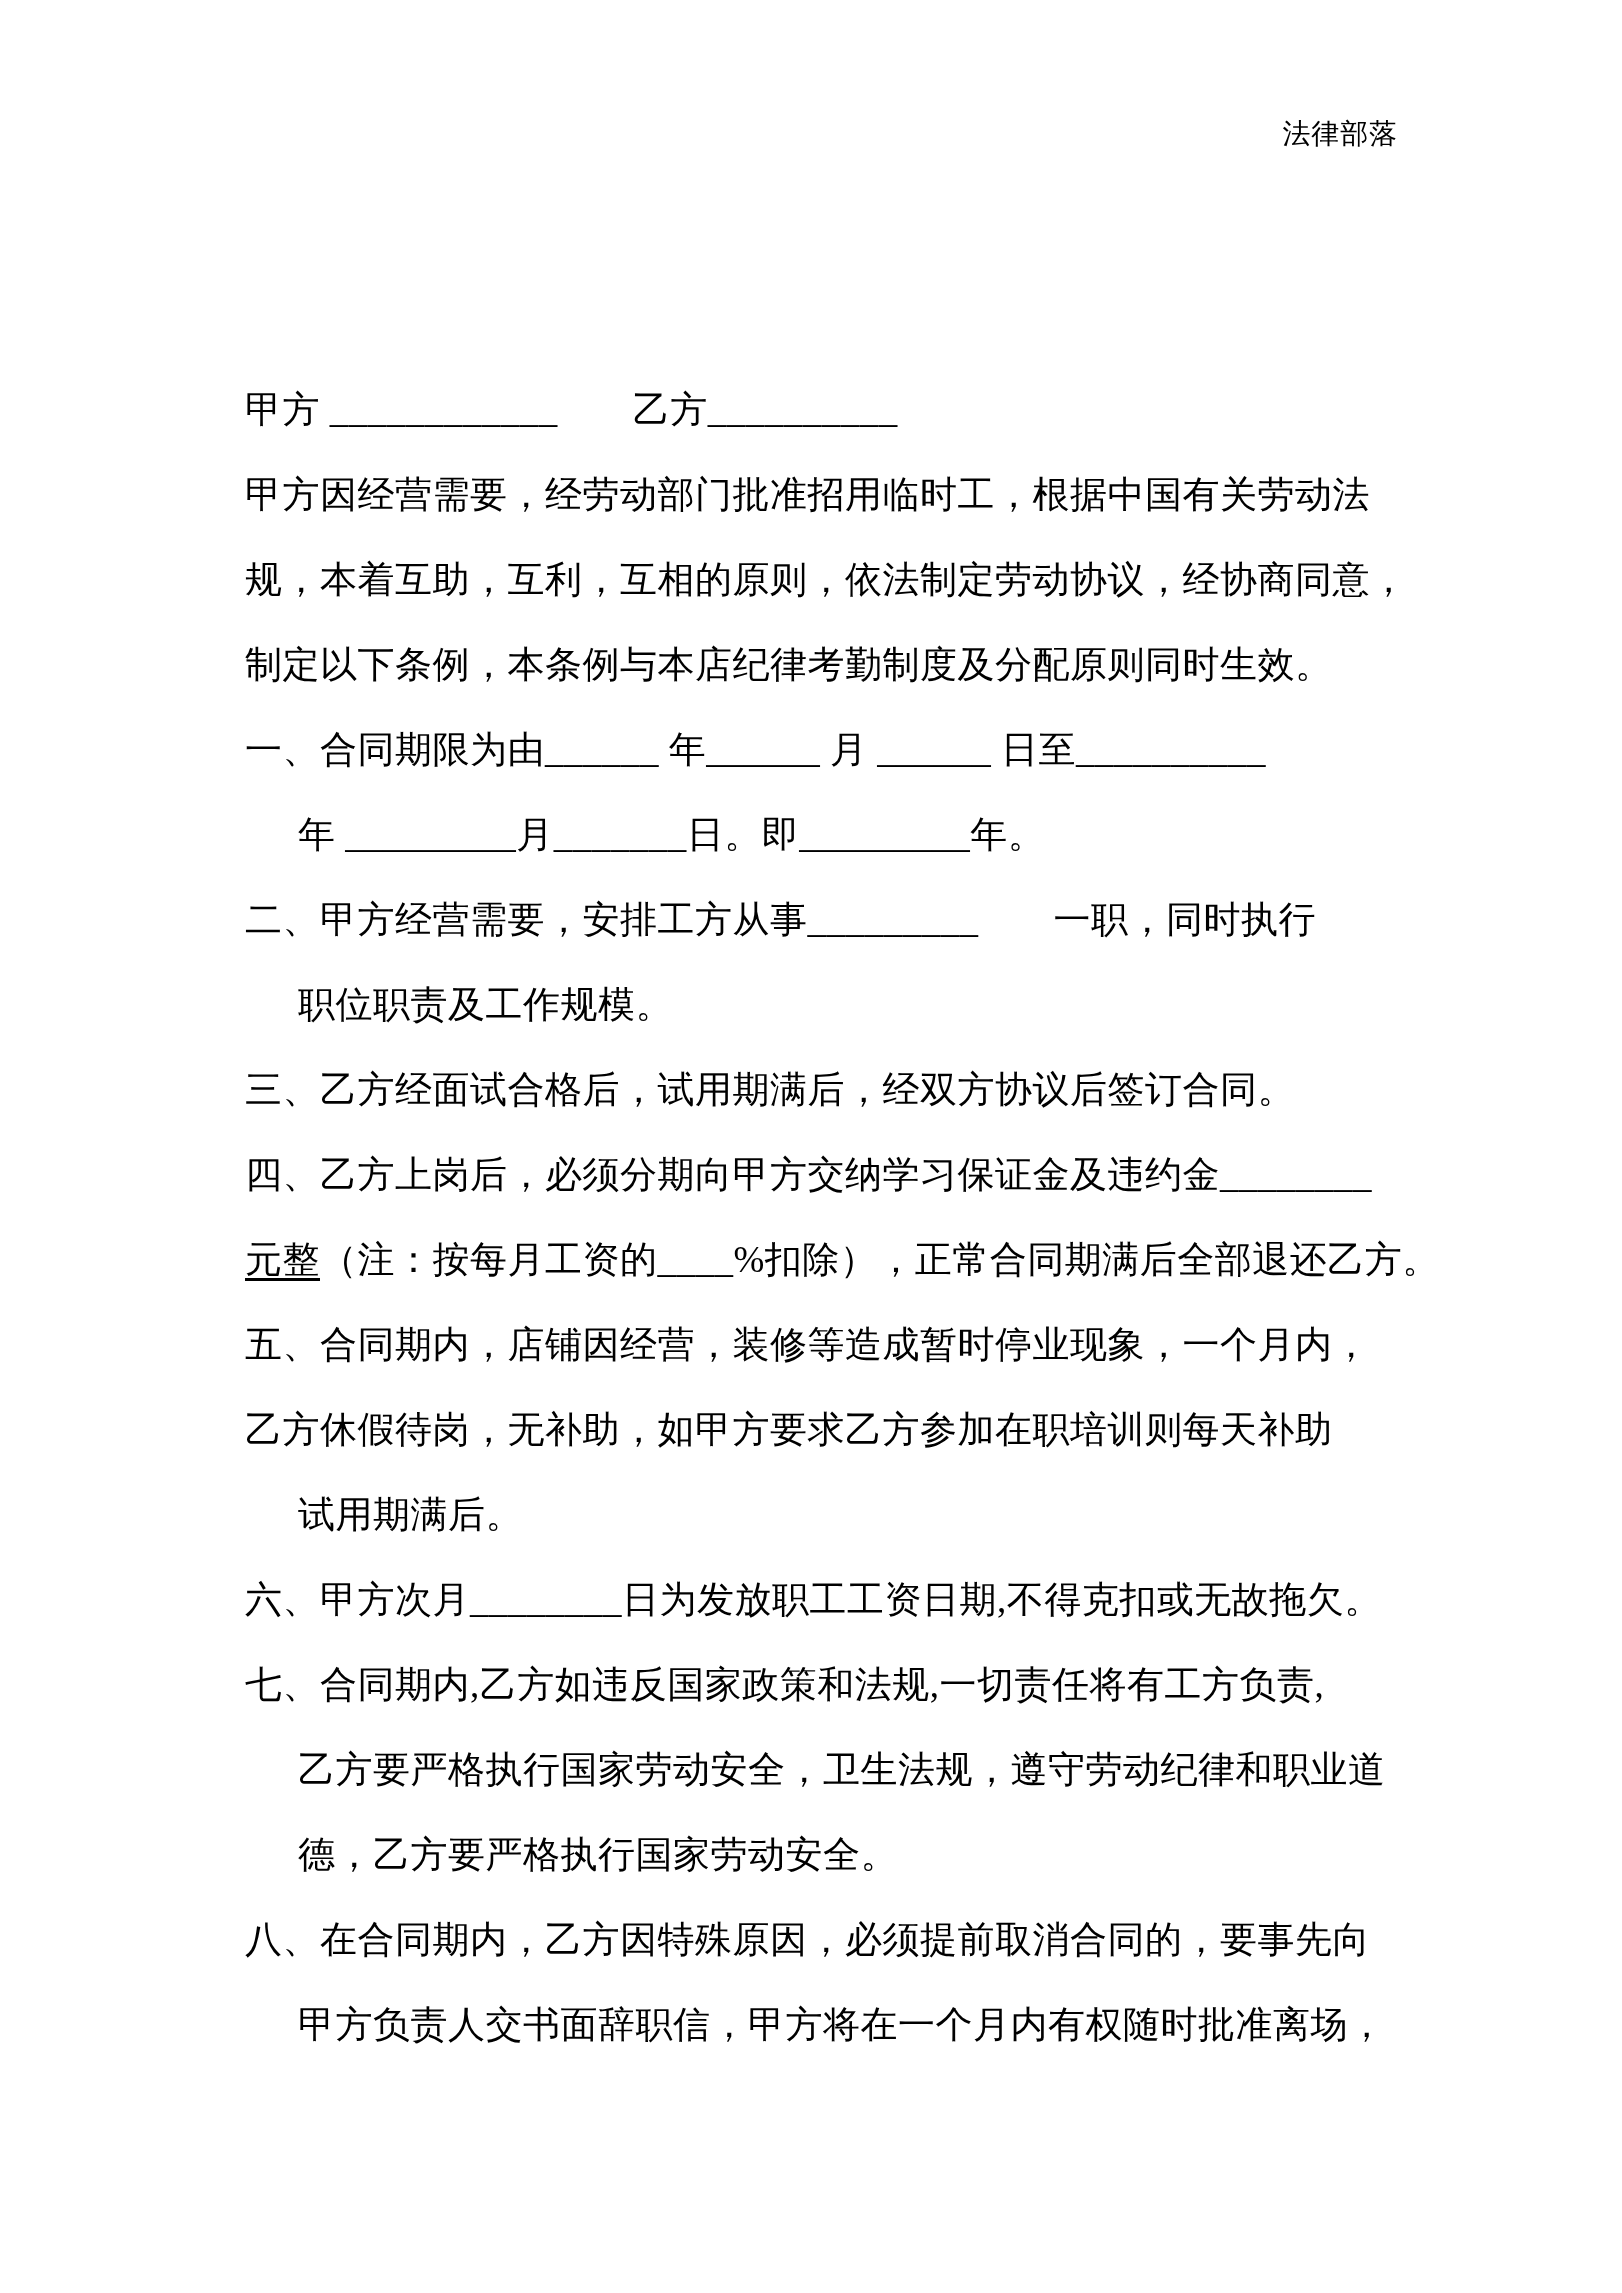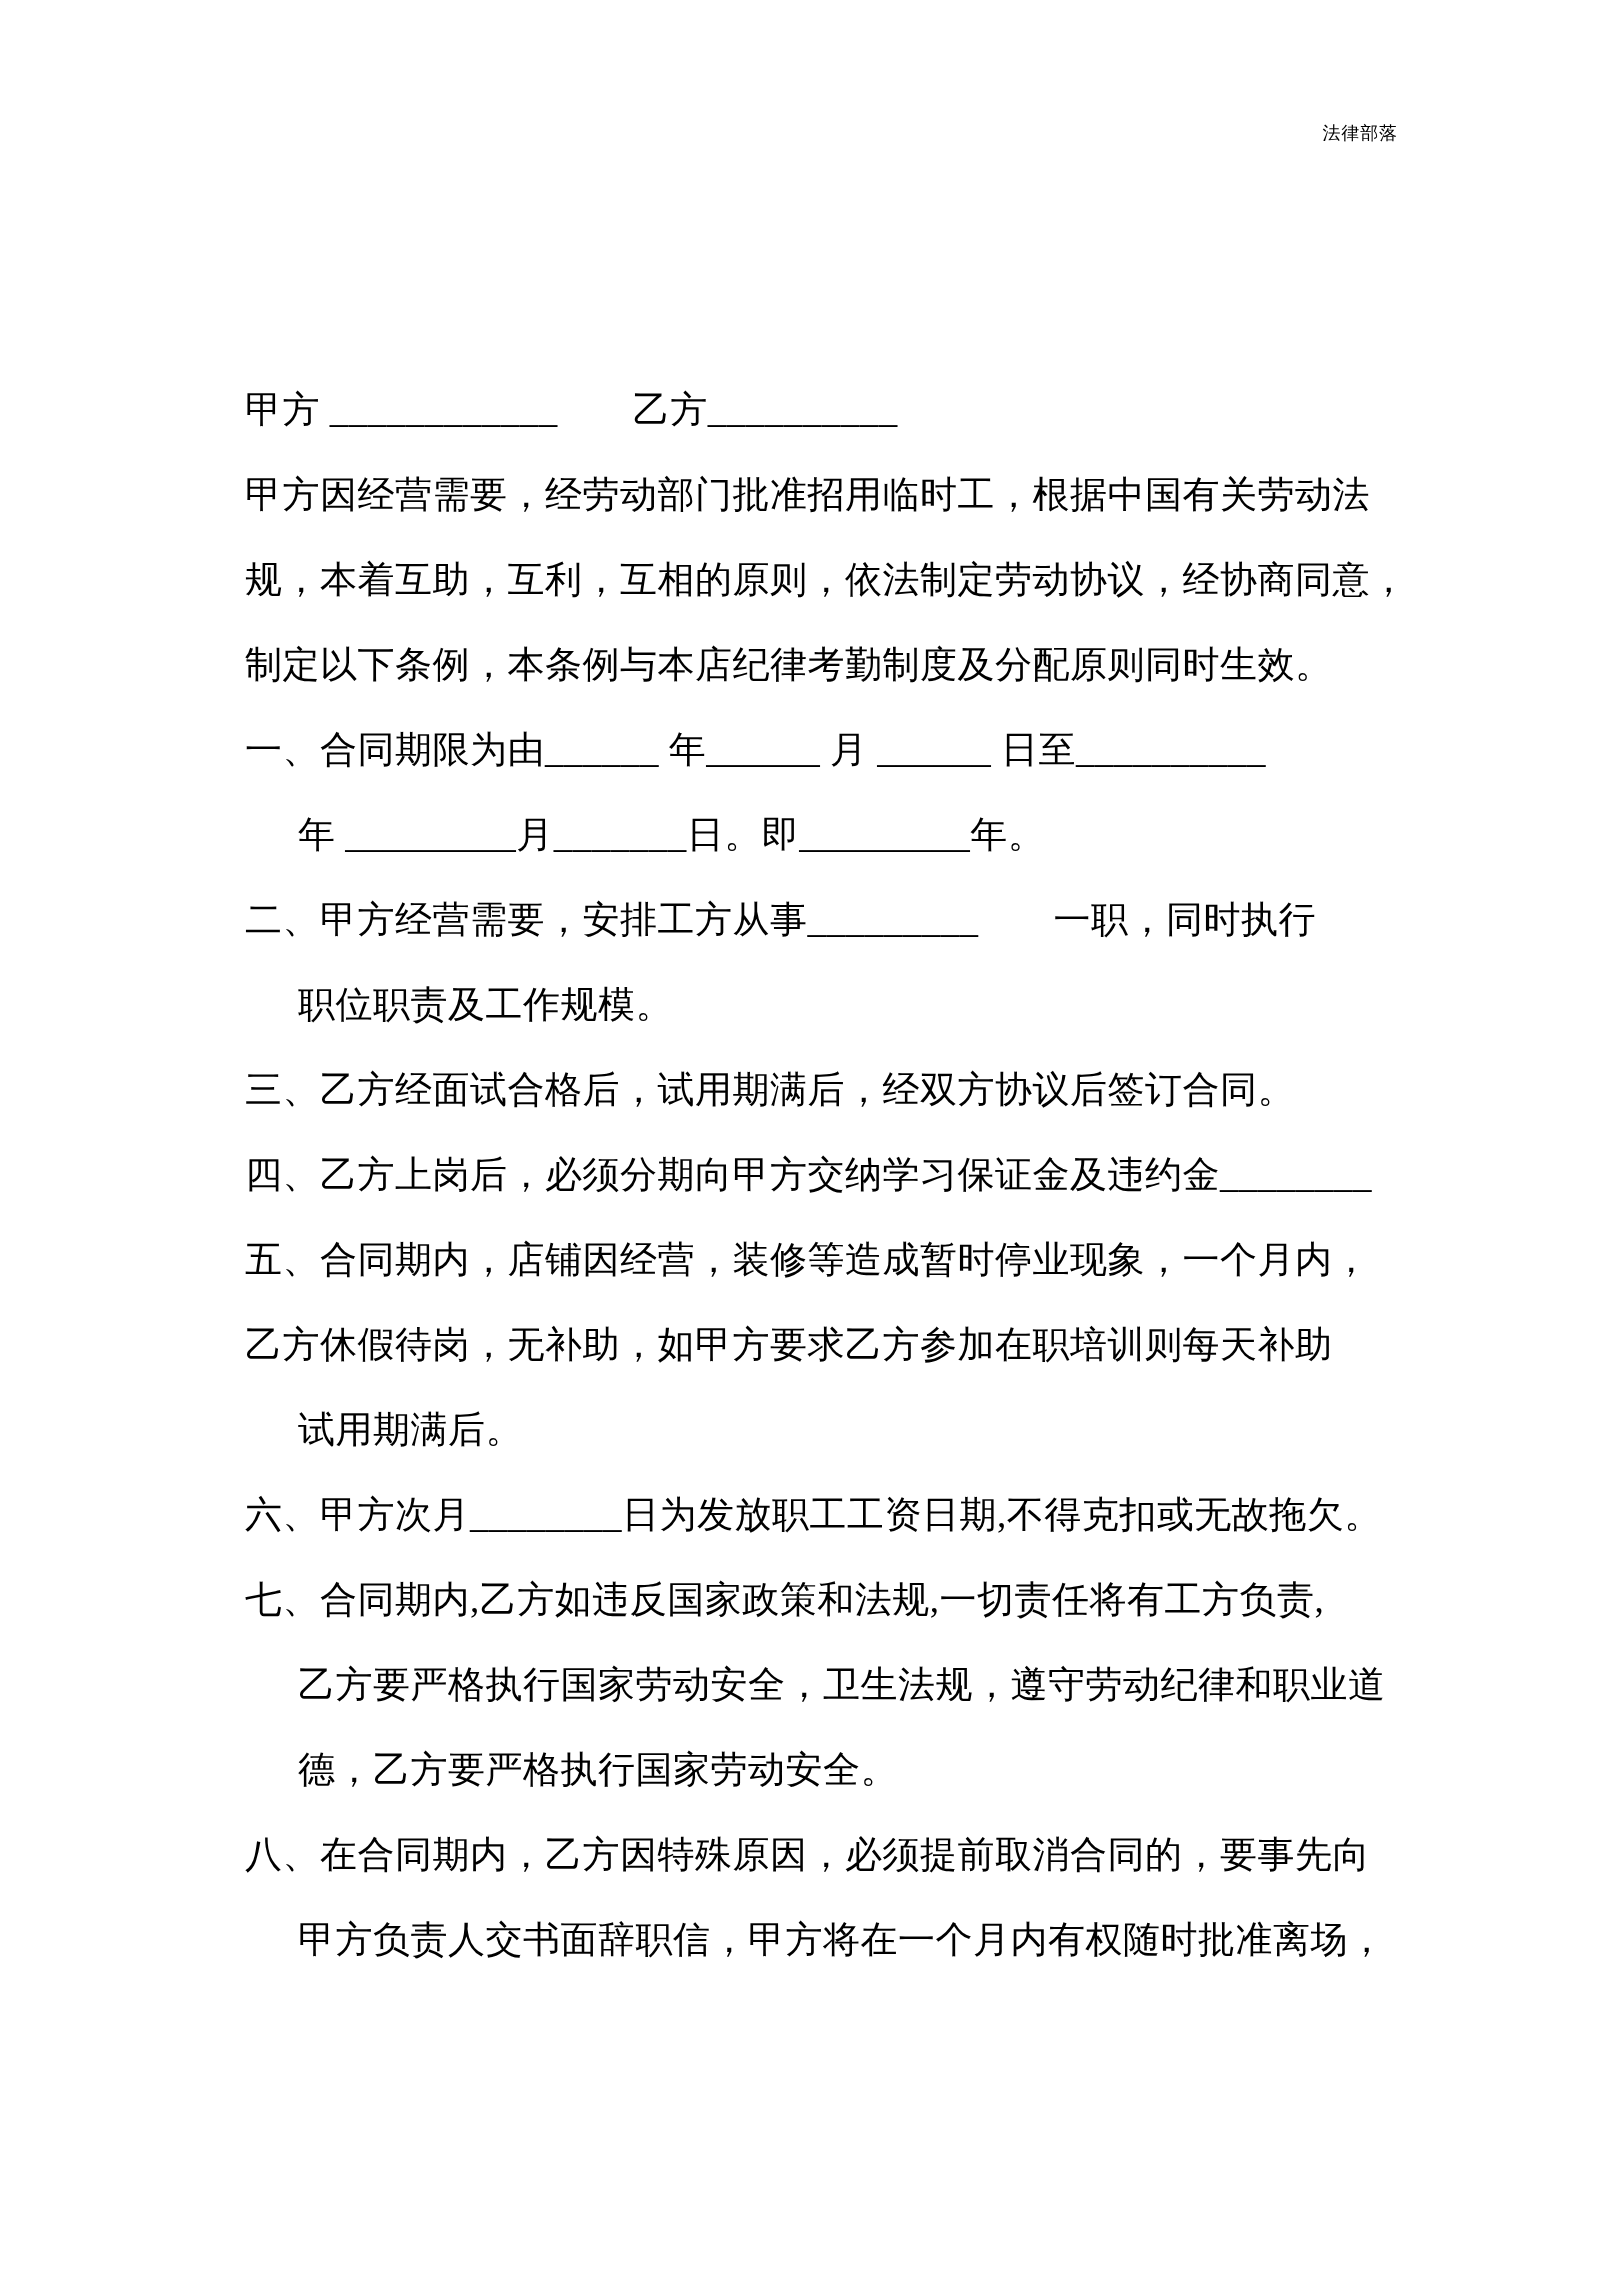--- a/index.html
+++ b/index.html
@@ -9,21 +9,21 @@
     height: 2294px;
     background: #ffffff;
     color: #000000;
     font-family: "Liberation Serif", "DejaVu Serif", serif;
     overflow: hidden;
   }
   .brand {
     position: absolute;
     top: 118px;
     right: 225px;
-    font-size: 18px;
+    font-size: 28px;
     line-height: 31px;
     letter-spacing: 0.9px;
   }
   .title {
     position: absolute;
     top: 198px;
     left: 0;
     width: 100%;
     text-align: center;
     font-size: 52px;
@@ -59,20 +59,21 @@
       <div class="doc-line"><span>甲方 ____________　　乙方__________</span></div>
       <div class="doc-line"><span>甲方因经营需要，经劳动部门批准招用临时工，根据中国有关劳动法</span></div>
       <div class="doc-line"><span>规，本着互助，互利，互相的原则，依法制定劳动协议，经协商同意，</span></div>
       <div class="doc-line"><span>制定以下条例，本条例与本店纪律考勤制度及分配原则同时生效。</span></div>
       <div class="doc-line"><span>一、合同期限为由______ 年______ 月 ______ 日至__________</span></div>
       <div class="doc-line indent"><span>年 _________月_______日。即_________年。</span></div>
       <div class="doc-line"><span>二、甲方经营需要，安排工方从事_________　　一职，同时执行</span></div>
       <div class="doc-line indent"><span>职位职责及工作规模。</span></div>
       <div class="doc-line"><span>三、乙方经面试合格后，试用期满后，经双方协议后签订合同。</span></div>
       <div class="doc-line"><span>四、乙方上岗后，必须分期向甲方交纳学习保证金及违约金________</span></div>
+      <div class="doc-line"><span class="u">元整</span><span>（注：按每月工资的____%扣除），正常合同期满后全部退还乙方。</span></div>
       <div class="doc-line"><span>五、合同期内，店铺因经营，装修等造成暂时停业现象，一个月内，</span></div>
       <div class="doc-line"><span>乙方休假待岗，无补助，如甲方要求乙方参加在职培训则每天补助</span></div>
       <div class="doc-line indent"><span>试用期满后。</span></div>
       <div class="doc-line"><span>六、甲方次月________日为发放职工工资日期,不得克扣或无故拖欠。</span></div>
       <div class="doc-line"><span>七、合同期内,乙方如违反国家政策和法规,一切责任将有工方负责,</span></div>
       <div class="doc-line indent"><span>乙方要严格执行国家劳动安全，卫生法规，遵守劳动纪律和职业道</span></div>
       <div class="doc-line indent"><span>德，乙方要严格执行国家劳动安全。</span></div>
       <div class="doc-line"><span>八、在合同期内，乙方因特殊原因，必须提前取消合同的，要事先向</span></div>
       <div class="doc-line indent"><span>甲方负责人交书面辞职信，甲方将在一个月内有权随时批准离场，</span></div>
     </div>

